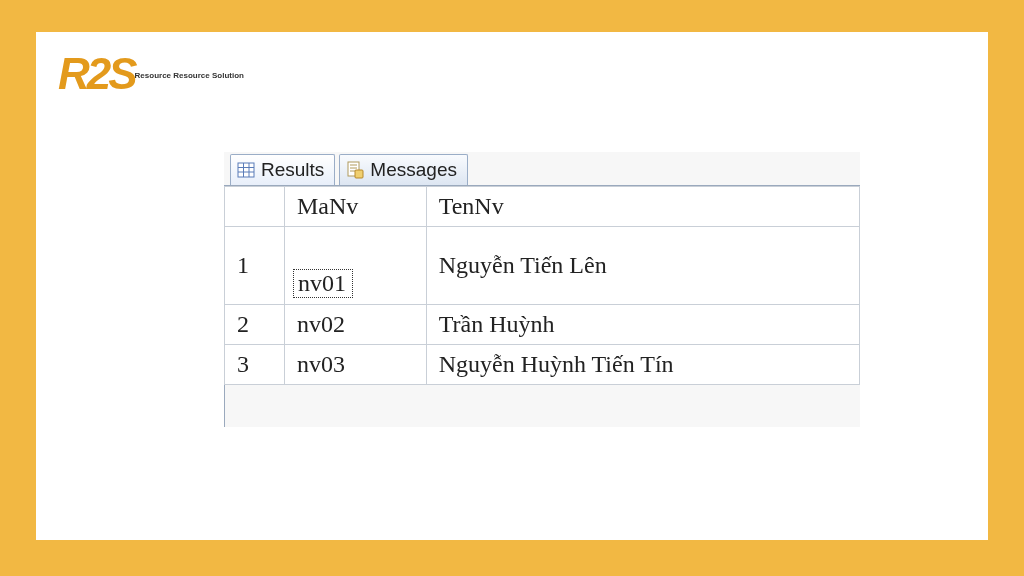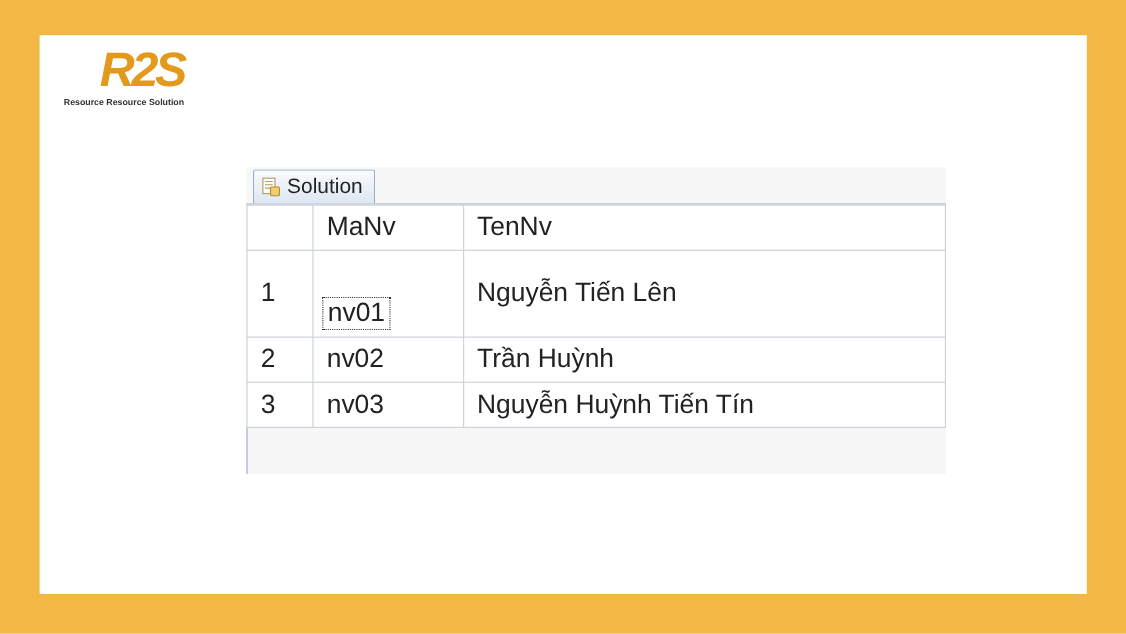--- a/index.html
+++ b/index.html
@@ -12,25 +12,24 @@
     }
     .card {
       width: 100%;
       height: 100%;
       background: #fff;
       position: relative;
       padding-top: 8px;
     }
     .logo {
       position: absolute;
-      top: 10px;
+      top: 20px;
       left: 22px;
       display: flex;
-      flex-direction: column;
-      align-items: flex-end;
+      align-items: center;
       user-select: none;
     }
     .logo .main { display: flex; align-items: baseline; }
     .logo .glyph {
       font-size: 44px;
       font-weight: 900;
       font-style: italic;
       color: #e39a1c;
       line-height: 1;
       letter-spacing: -3px;
@@ -89,20 +88,21 @@
       background: #fff;
       font-size: 24px;
       color: #222;
     }
     table.grid th, table.grid td {
       border: 1px solid #c9cfd7;
       text-align: left;
       padding: 6px 10px 6px 12px;
       font-weight: 400;
       white-space: nowrap;
+      font-family: Liberation Serif, serif;
     }
     table.grid th.head {
       background: #fff;
     }
     table.grid td.rowhead {
       background: #fff;
       text-align: left;
       width: 60px;
     }
     table.grid td.sel {
@@ -130,29 +130,39 @@
   <div class="logo">
     <div class="main">
       <span class="glyph">R2S</span>
     </div>
     <span class="sub">Resource Resource Solution</span>
   </div>
 
   <div class="grid-wrap">
 
     <div class="tabs">
+      <div class="tab">
+        <svg class="tab-icon icon-results" viewBox="0 0 18 18">
+          <rect class="outer" x="1" y="2" width="16" height="14"></rect>
+          <line x1="1" y1="6.5" x2="17" y2="6.5"></line>
+          <line x1="1" y1="11" x2="17" y2="11"></line>
+          <line x1="6.5" y1="2" x2="6.5" y2="16"></line>
+          <line x1="12" y1="2" x2="12" y2="16"></line>
+        </svg>
+        <span>Results</span>
+      </div>
       <div class="tab inactive">
         <svg class="tab-icon icon-messages" viewBox="0 0 18 18">
           <rect class="page" x="2" y="1" width="11" height="14"></rect>
           <line class="txt" x1="4" y1="4" x2="11" y2="4"></line>
           <line class="txt" x1="4" y1="7" x2="11" y2="7"></line>
           <line class="txt" x1="4" y1="10" x2="11" y2="10"></line>
           <rect class="db" x="9" y="9" width="8" height="8" rx="1"></rect>
         </svg>
-        <span>Solution</span>
+        <span>Messages</span>
       </div>
     </div>
 
     <table class="grid">
       <thead>
         <tr>
           <th class="head"></th>
           <th class="head">MaNv</th>
           <th class="head">TenNv</th>
         </tr>

